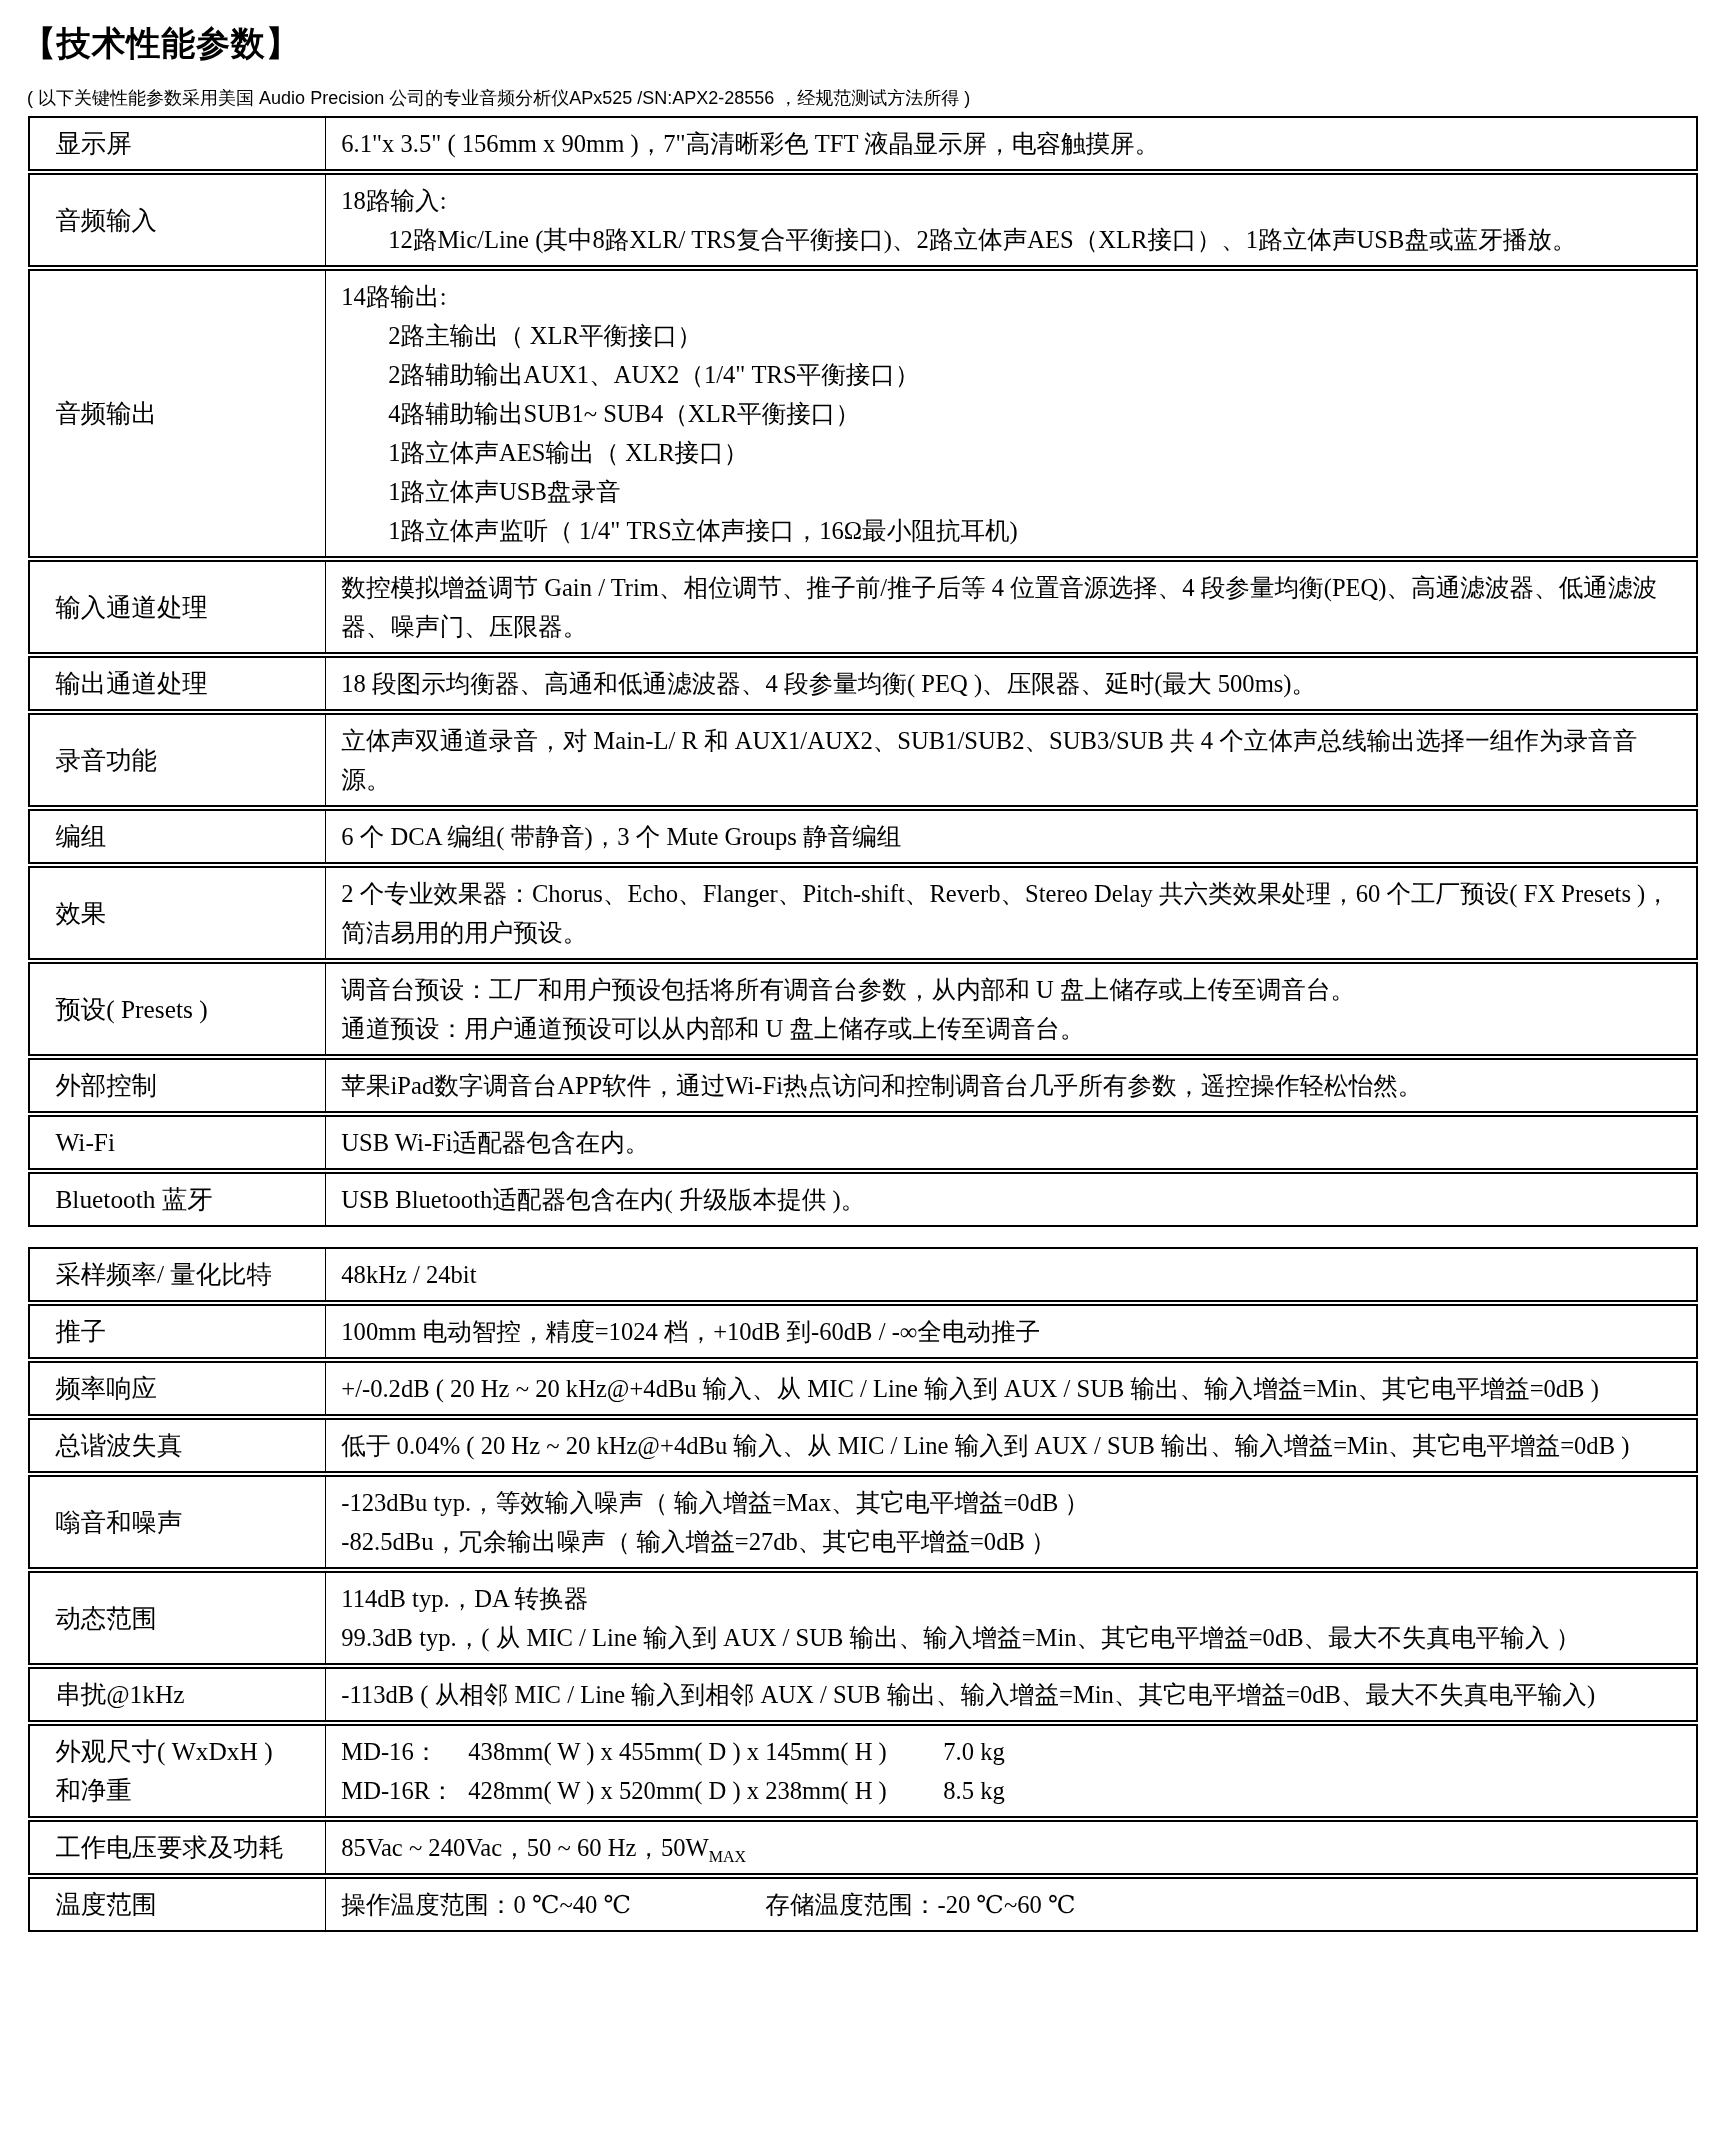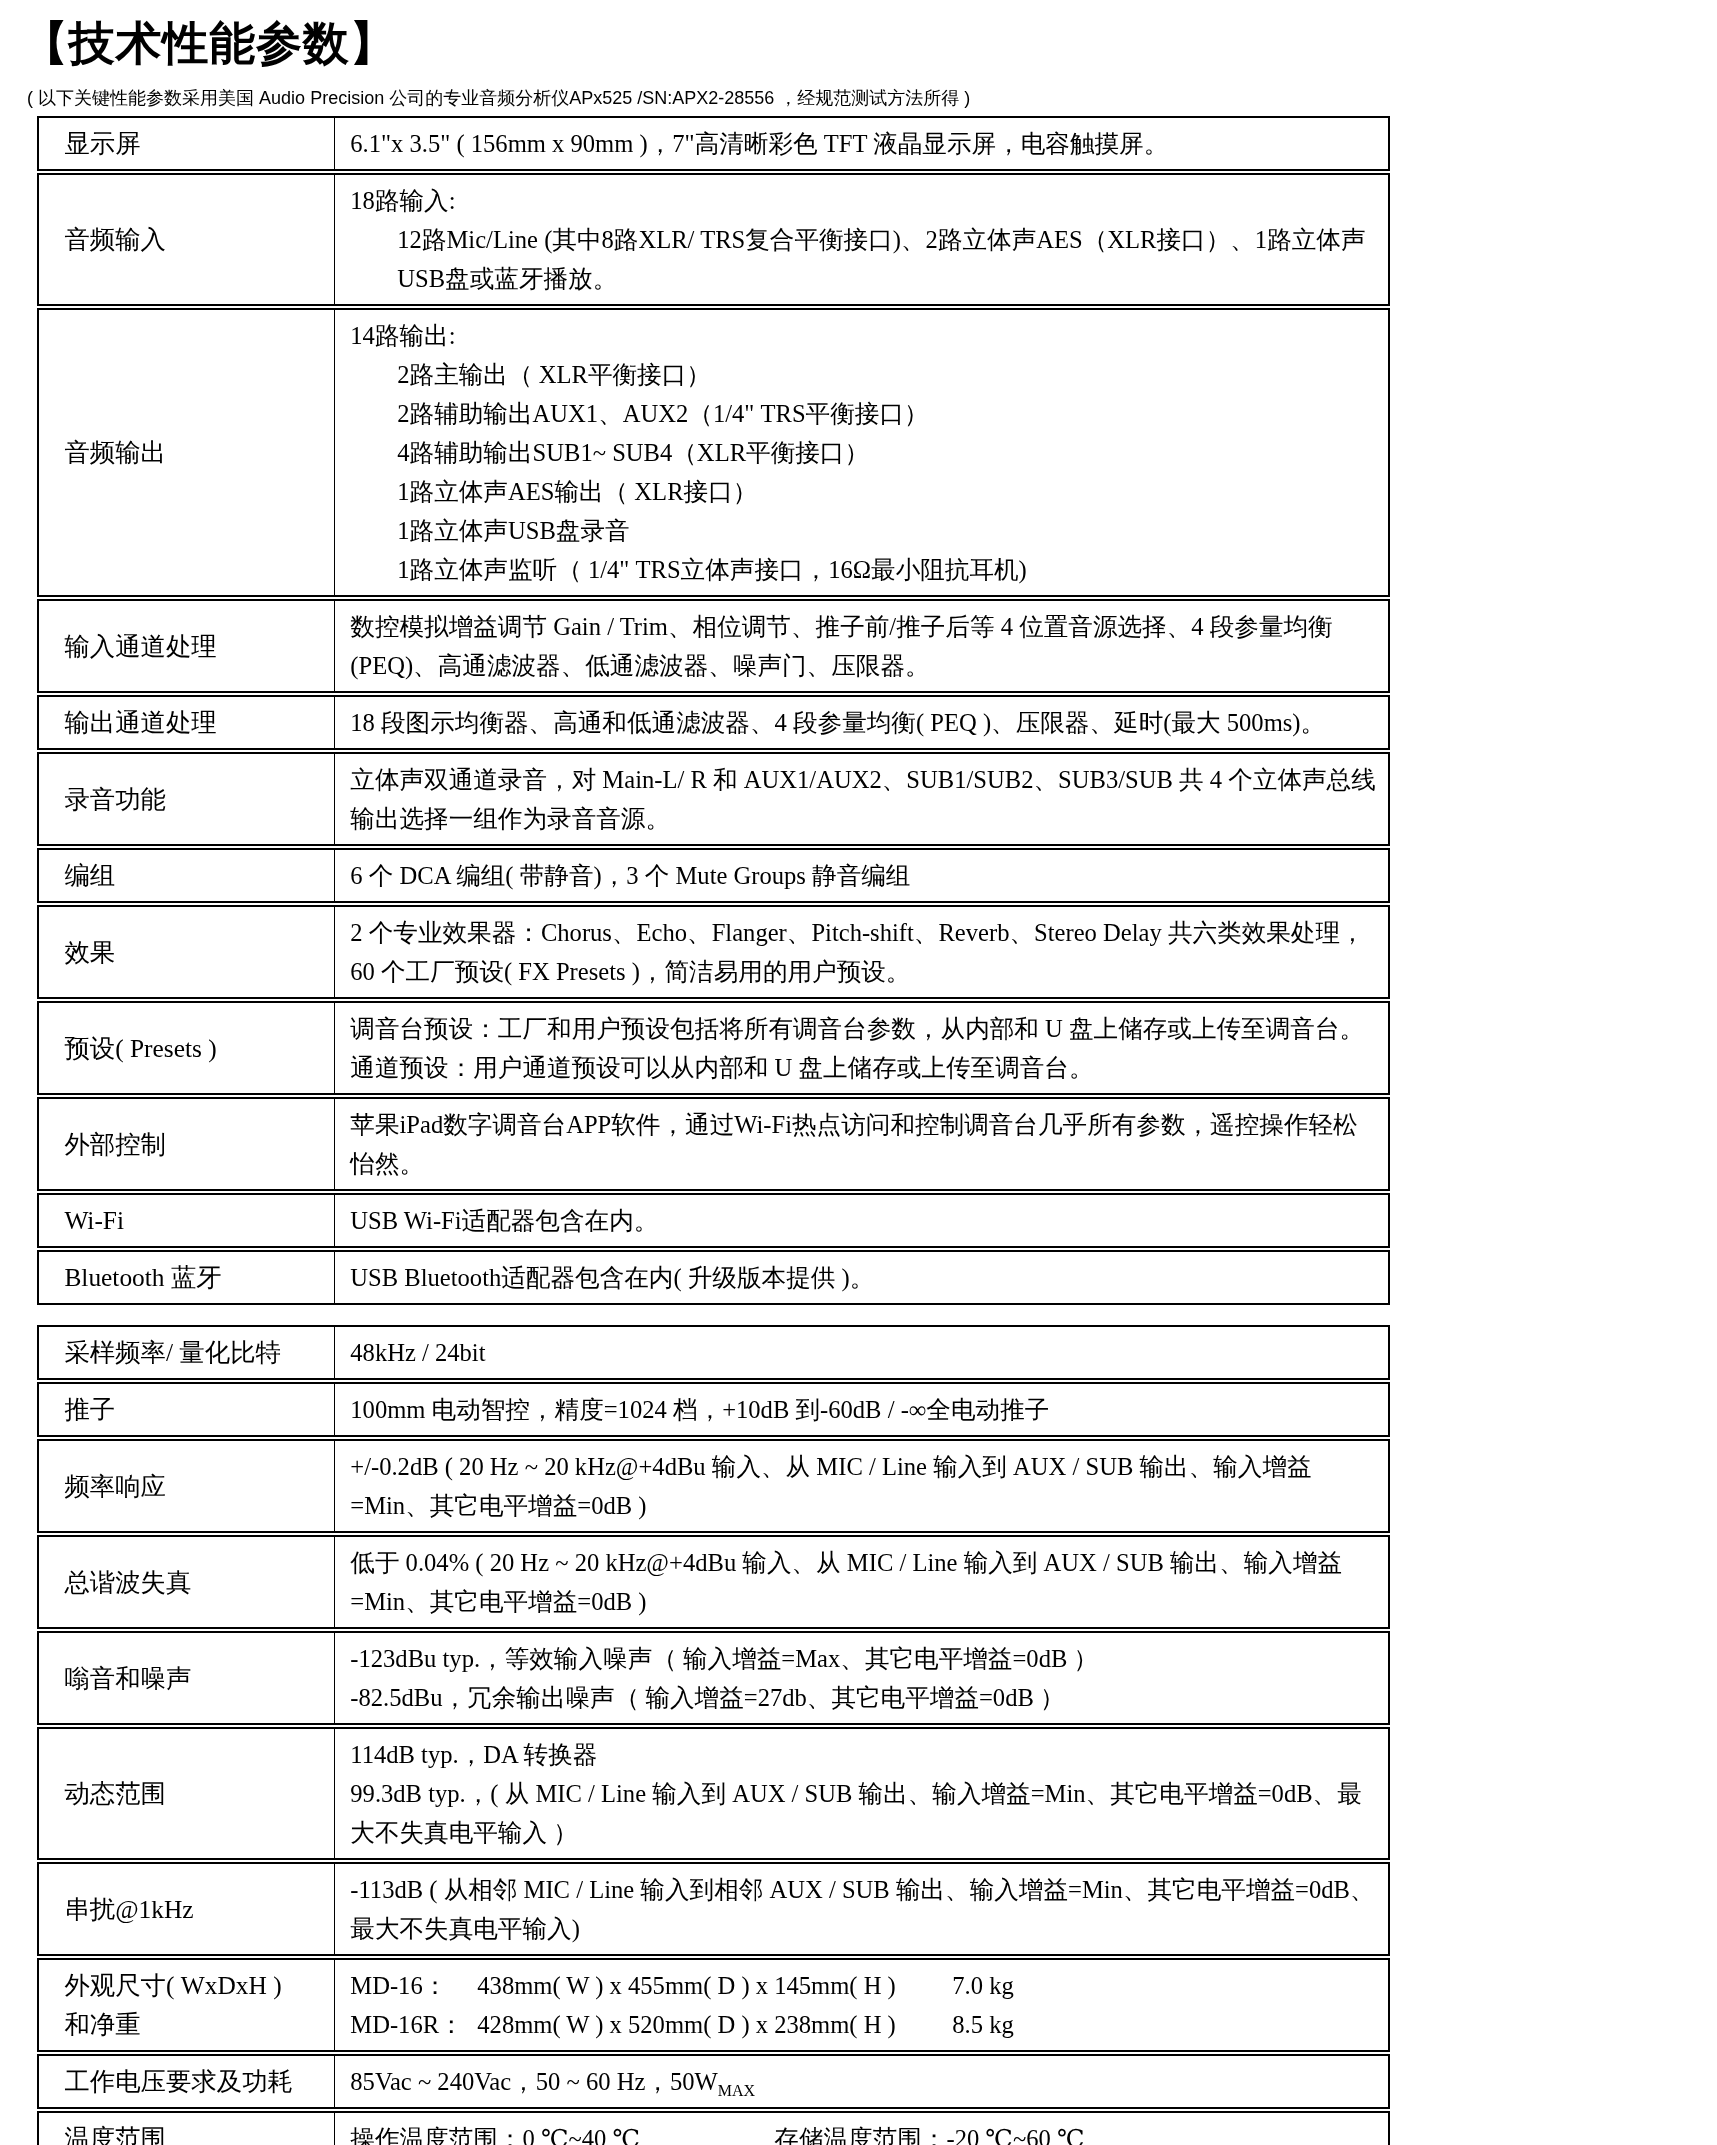--- a/index.html
+++ b/index.html
@@ -13,43 +13,43 @@
     height: 2146px;
     overflow: hidden;
     font-family: "Liberation Serif", "DejaVu Serif", serif;
   }
   .page {
     padding: 13.6px 22px 0 22px;
   }
   .doc-title {
     font-family: "Liberation Sans", "DejaVu Sans", sans-serif;
     font-weight: bold;
-    font-size: 46px;
+    font-size: 34px;
     line-height: 53px;
     margin: 3.4px 0 10.2px 0;
     letter-spacing: 0.8px;
   }
   .doc-subtitle {
     font-family: "Liberation Sans", "DejaVu Sans", sans-serif;
     font-size: 18px;
     line-height: 36px;
     margin: 0 0 0 5.1px;
   }
   .section-heading {
     font-family: "Liberation Sans", "DejaVu Sans", sans-serif;
     font-weight: bold;
     font-size: 36px;
     line-height: 42px;
     margin: 73px 0 22px 1.7px;
   }
   table.spec-table {
     border-collapse: collapse;
     table-layout: fixed;
-    width: 1353px;
-    margin-left: 15px;
+    width: 1670px;
+    margin-left: 6px;
     border: 2.5px solid #000;
   }
   table.spec-table.t2 {
     margin-top: 20.3px;
   }
   .spec-table td {
     border-bottom: 6px double #000;
     vertical-align: middle;
     font-size: 24.6px;
     line-height: 39px;

